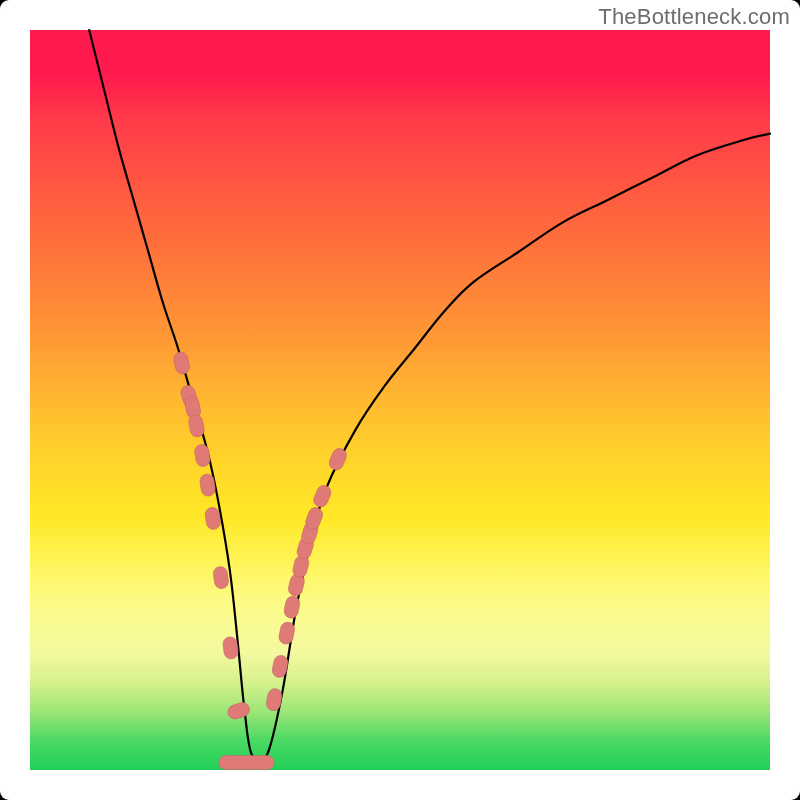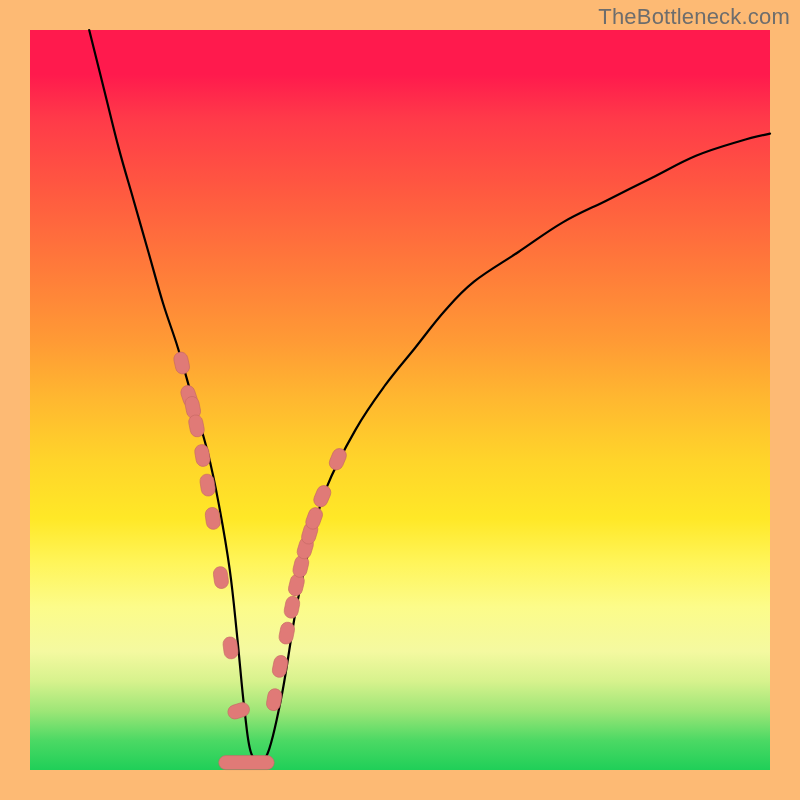--- a/index.html
+++ b/index.html
@@ -8,21 +8,22 @@
     width: 800px;
     height: 800px;
     background: #000;
     overflow: hidden;
     font-family: Arial, Helvetica, sans-serif;
   }
   .frame {
     position: relative;
     width: 800px;
     height: 800px;
-    background: #fdba74;
+    background: #ffffff;
+    border-radius: 9px;
   }
   .plot-area {
     position: absolute;
     left: 30px;
     top: 30px;
     width: 740px;
     height: 740px;
     
     background: linear-gradient(
       to bottom,

